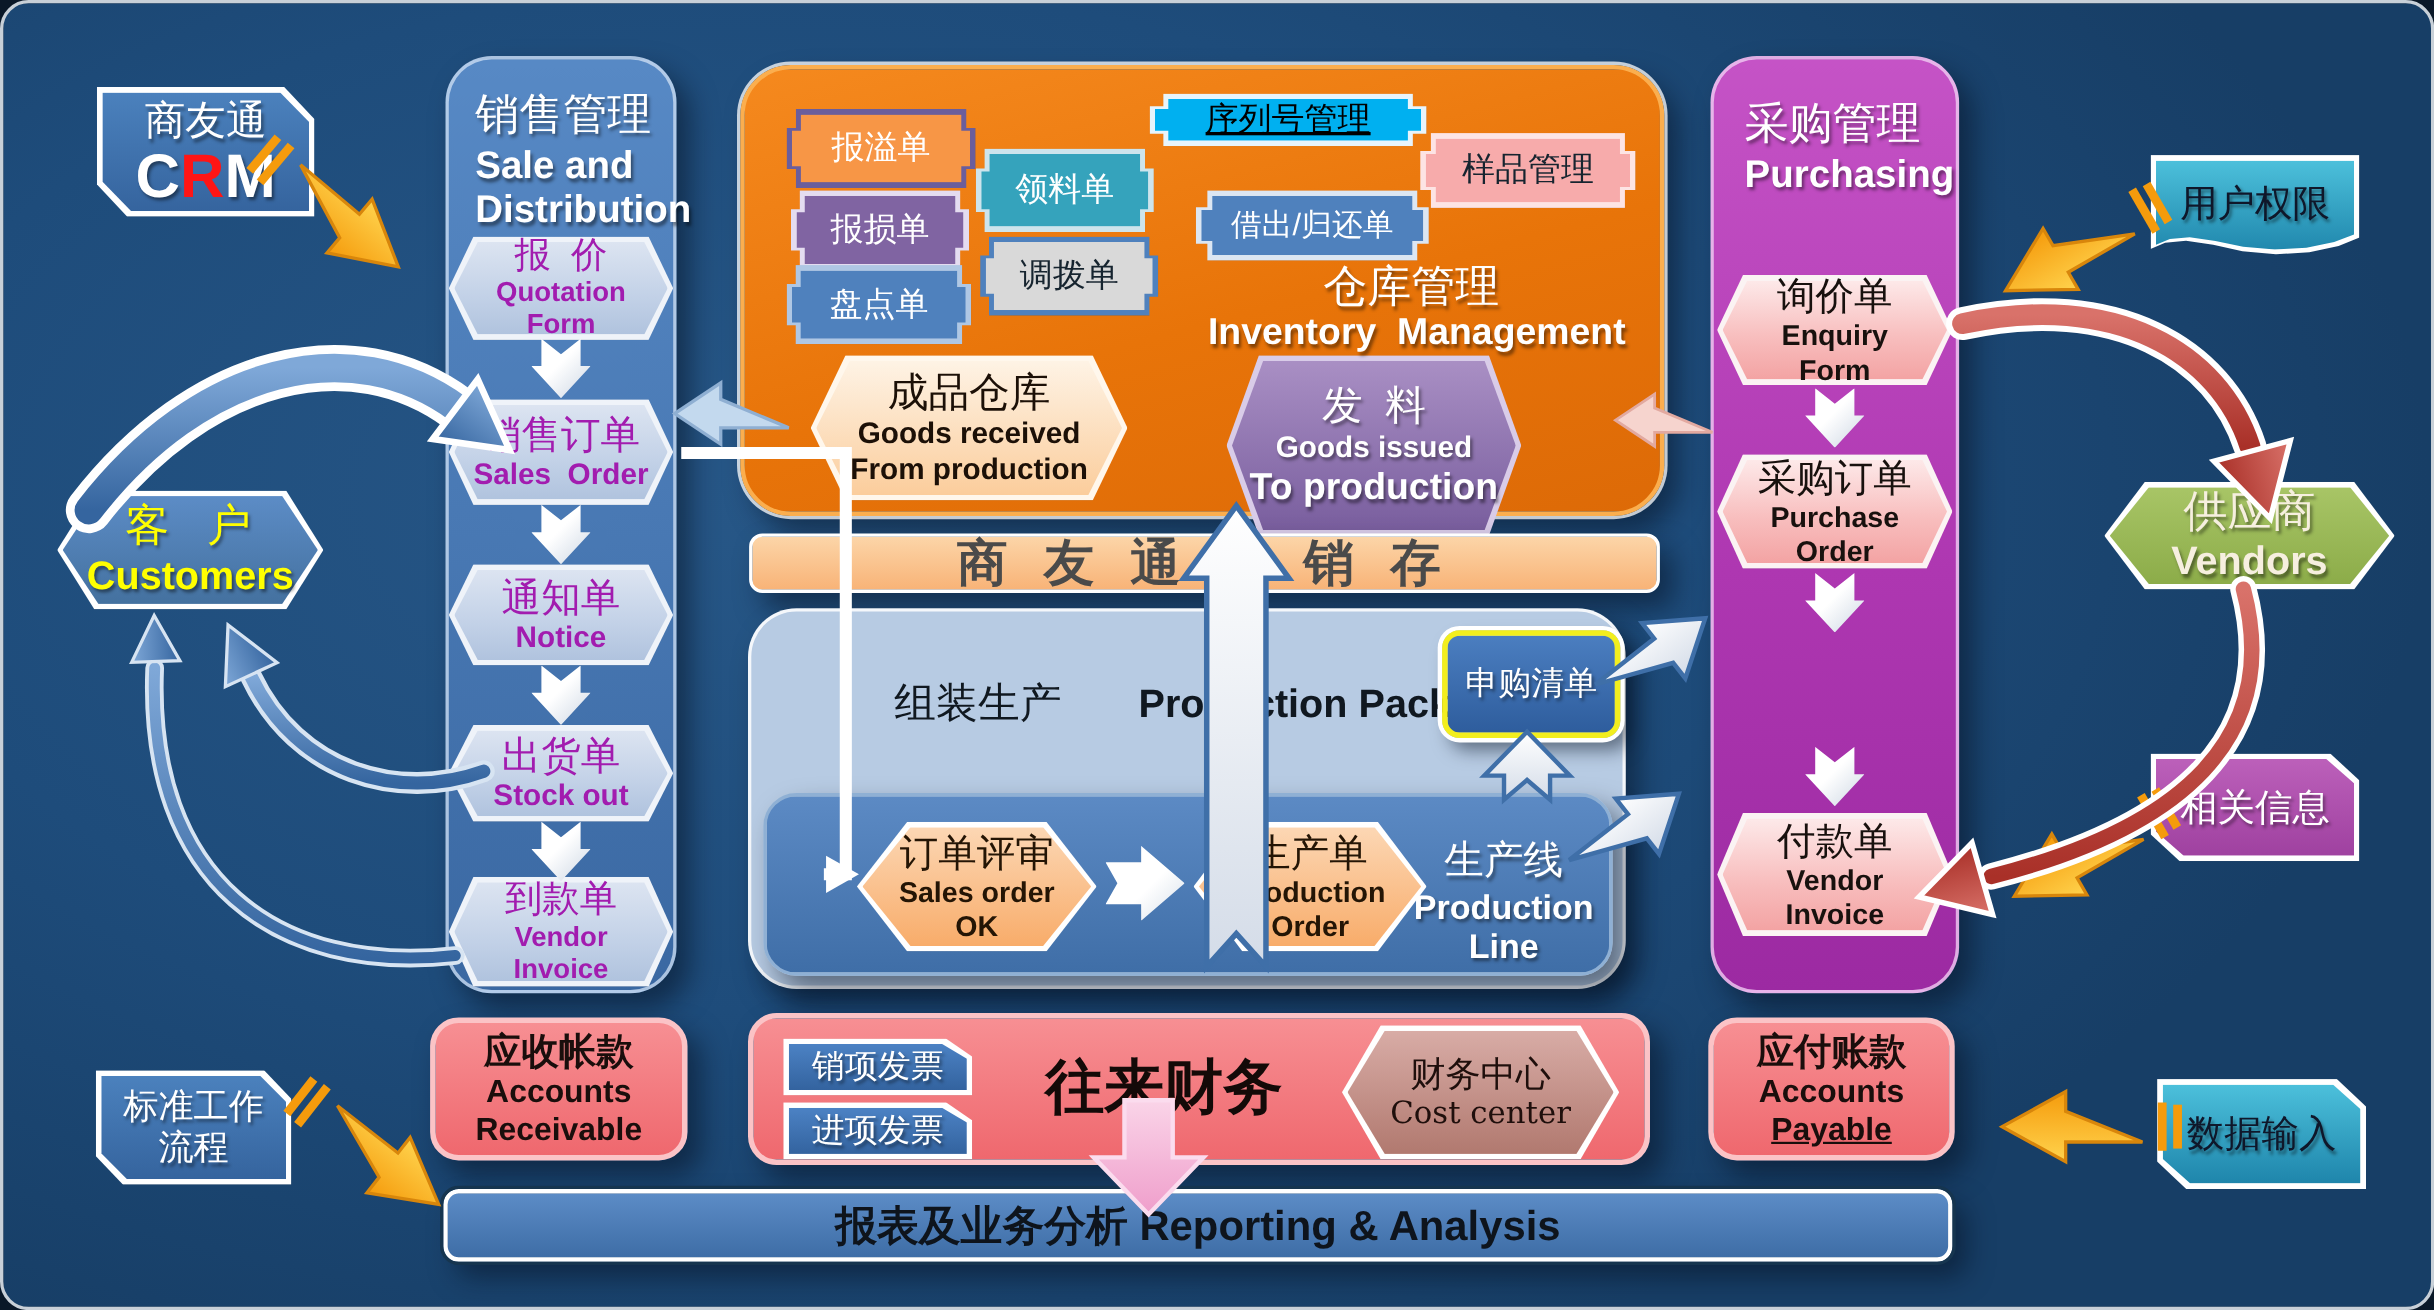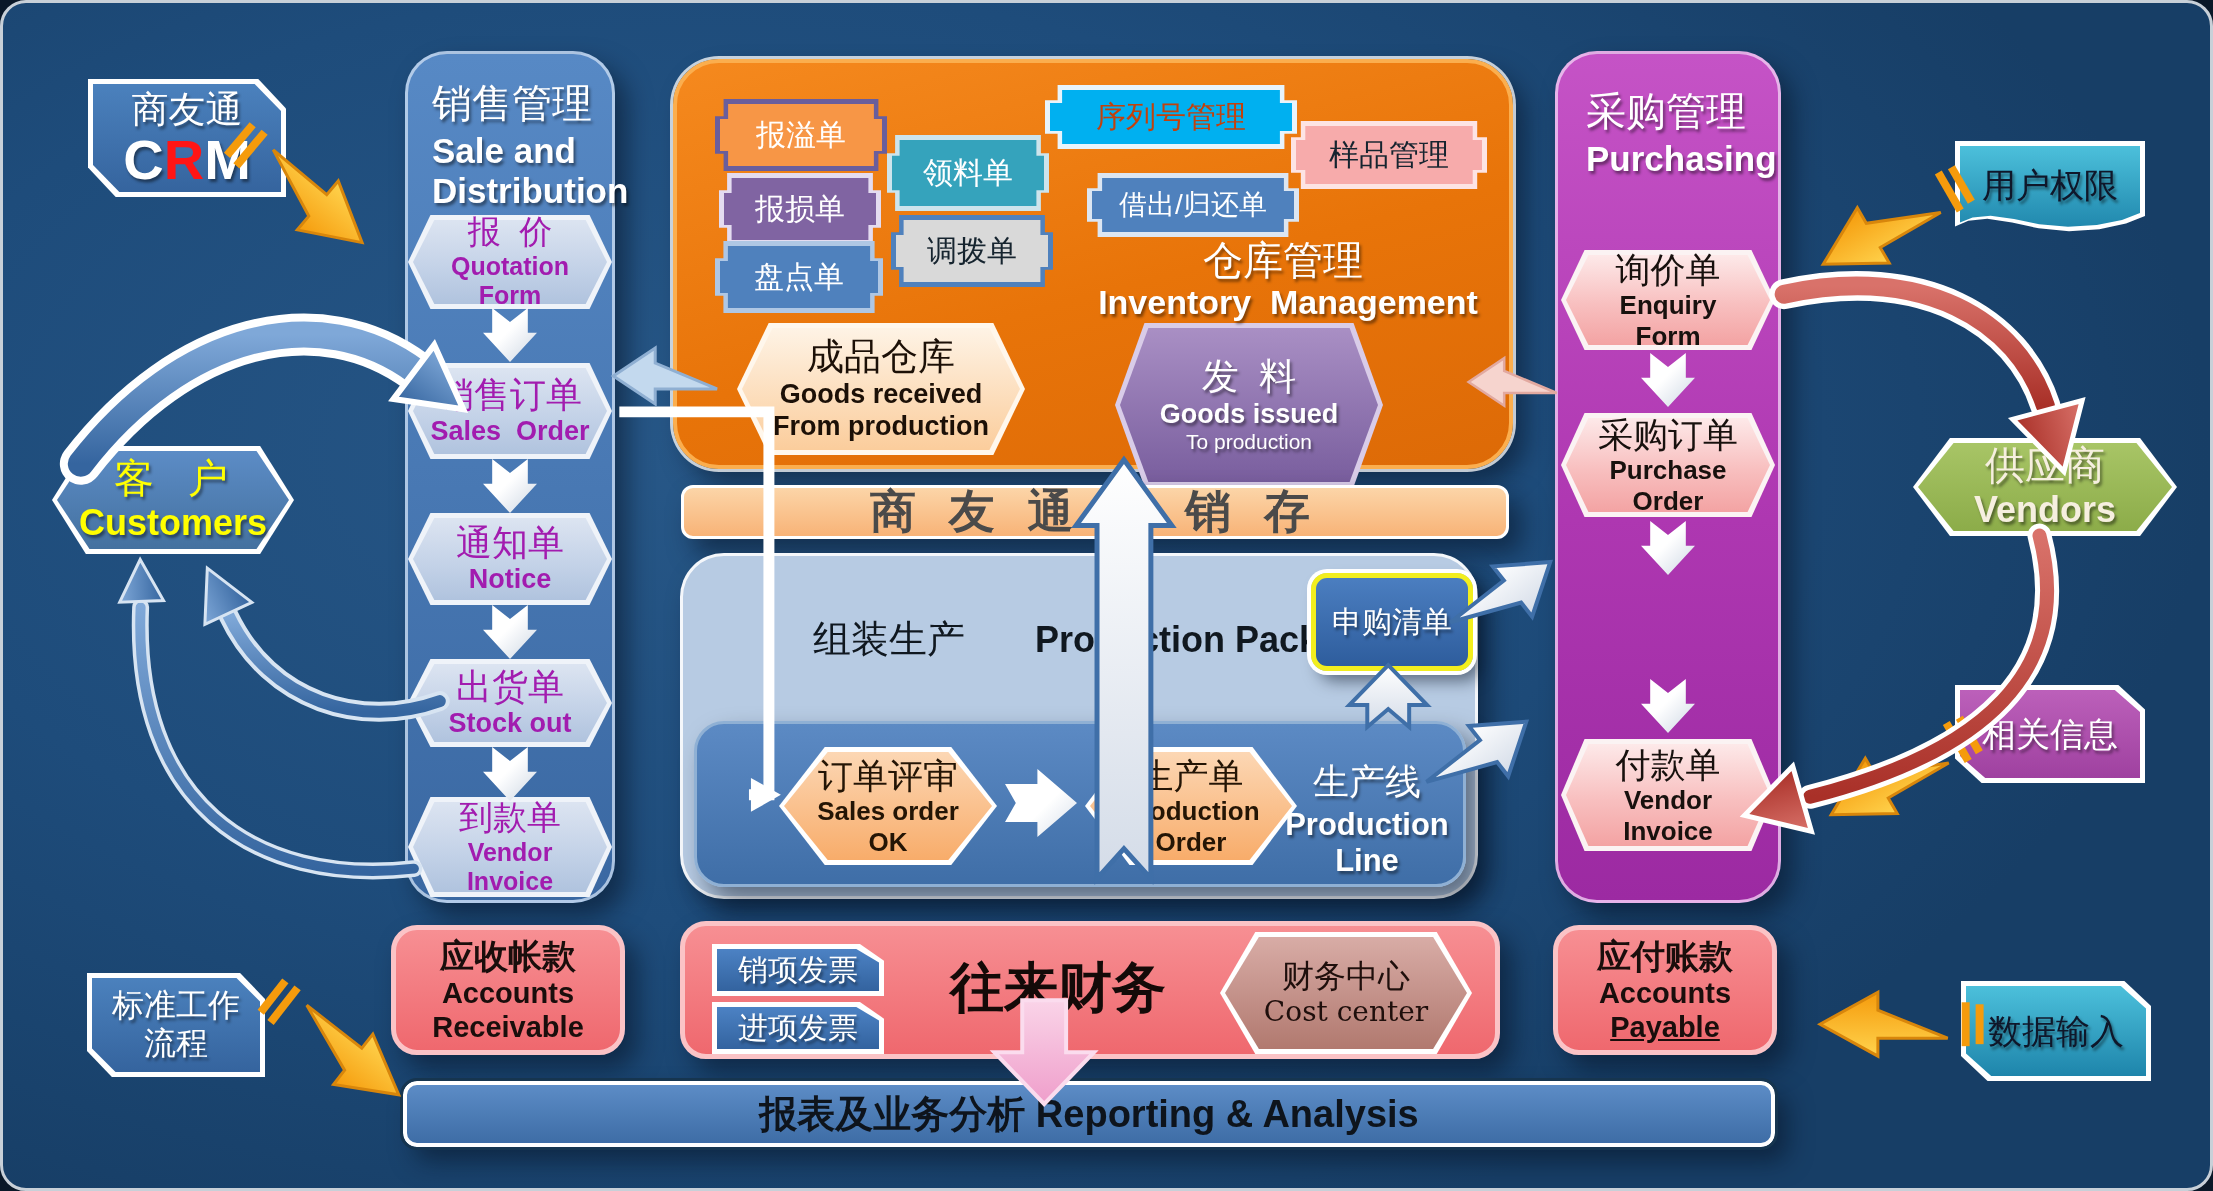--- a/index.html
+++ b/index.html
@@ -108,21 +108,21 @@
     <span class="tsh" style="font-size:36px;font-weight:bold;">Customers</span>
   </div>
 
   <div class="rbox inv-box" style="left:670px;top:56px;width:840px;height:410px;"></div>
   <div class="node shape plaque" style="left: 712px; top: 96px; width: 172px; height: 72px; --fill: #F79646; --bdr: #6A5E9C; color: rgb(255, 255, 255);">
     <span class="tag-lbl">报溢单</span>
     </div>
   <div class="node shape plaque" style="left: 884px; top: 132px; width: 162px; height: 76px; --fill: #35A3BC; --bdr: #CDE4EC; color: rgb(255, 255, 255);">
     <span class="tag-lbl">领料单</span>
     </div>
-  <div class="node shape plaque" style="left: 1042px; top: 82px; width: 252px; height: 64px; --fill: #00B0F0; --bdr: #E8F4FB; color: #c2410c;">
+  <div class="node shape plaque" style="left: 1042px; top: 82px; width: 252px; height: 48px; --fill: #00B0F0; --bdr: #E8F4FB; color: #000000; text-decoration: underline;">
     <span class="tag-lbl">序列号管理</span>
     </div>
   <div class="node shape plaque" style="left: 1288px; top: 118px; width: 196px; height: 68px; --fill: #F7ABAB; --bdr: #FDE4E4; color: rgb(22, 36, 47);">
     <span class="tag-lbl">样品管理</span>
     </div>
   <div class="node shape plaque" style="left: 716px; top: 170px; width: 162px; height: 72px; --fill: #8064A2; --bdr: #E4DCF0; color: rgb(255, 255, 255);">
     <span class="tag-lbl">报损单</span>
     </div>
   <div class="node shape plaque" style="left: 1084px; top: 170px; width: 212px; height: 64px; --fill: #4F81BD; --bdr: #DCE6F2; color: rgb(255, 255, 255);">
     <span style="font-size:28px;">借出/归还单</span>
@@ -136,21 +136,21 @@
   <div class="abs tsh" style="left:1115px;top:230px;width:330px;text-align:center;font-size:40px;color:#FFF;z-index:3;">仓库管理</div>
   <div class="abs tsh" style="left:1075px;top:280px;width:420px;text-align:center;font-size:34px;font-weight:bold;color:#FFF;white-space:pre-wrap;z-index:3;">Inventory  Management</div>
   <div class="node shape hex goods-hex" style="left:734px;top:320px;width:288px;height:132px;">
     <span style="font-size:37px;">成品仓库</span>
     <span style="font-size:27px;font-weight:bold;">Goods received</span>
     <span style="font-size:27px;font-weight:bold;">From production</span>
   </div>
   <div class="node shape hex issued-hex" style="left:1112px;top:320px;width:268px;height:164px;">
     <span class="tsh" style="font-size:37px;">发  料</span>
     <span class="tsh" style="font-size:27px;font-weight:bold;">Goods issued</span>
-    <span class="tsh" style="font-size:21px;font-weight:normal;">To production</span>
+    <span class="tsh" style="font-size:34px;font-weight:bold;">To production</span>
   </div>
 
   <div class="rbox banner" style="left:678px;top:482px;width:828px;height:54px;">
     <span style="font-size:46px;font-weight:bold;color:#4A4A4A;letter-spacing:10px;white-space:pre-wrap;">商 友 通 进 销 存</span>
   </div>
 
   <div class="rbox pack-box" style="left:677px;top:550px;width:798px;height:346px;">
     <div class="abs" style="left:130px;top:58px;display:flex;gap:70px;align-items:baseline;">
       <span style="font-size:38px;color:#101820;">组装生产</span>
       <span style="font-size:36px;font-weight:bold;color:#101820;">Production Pack</span>

